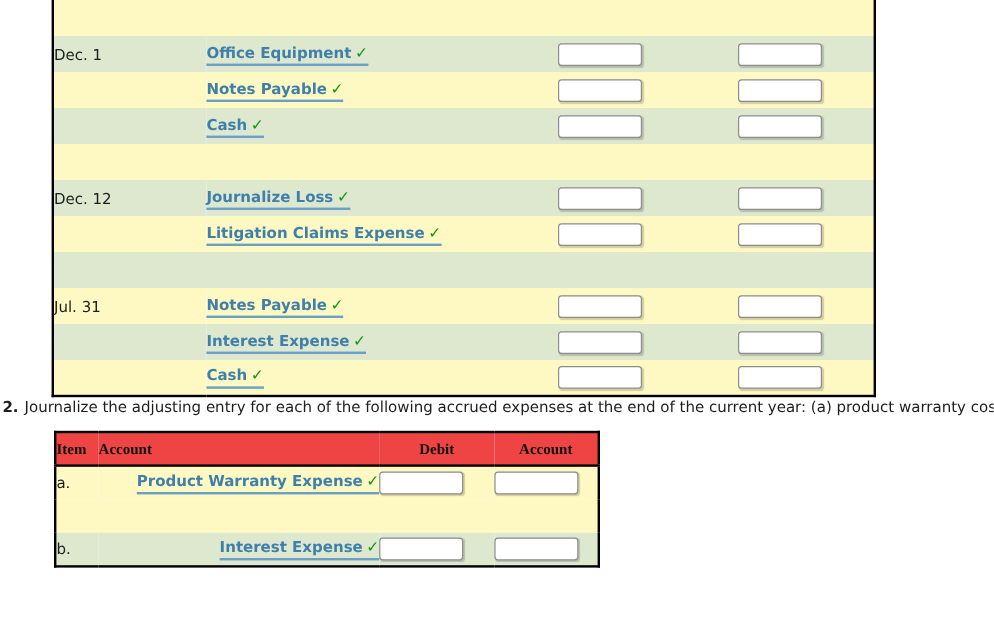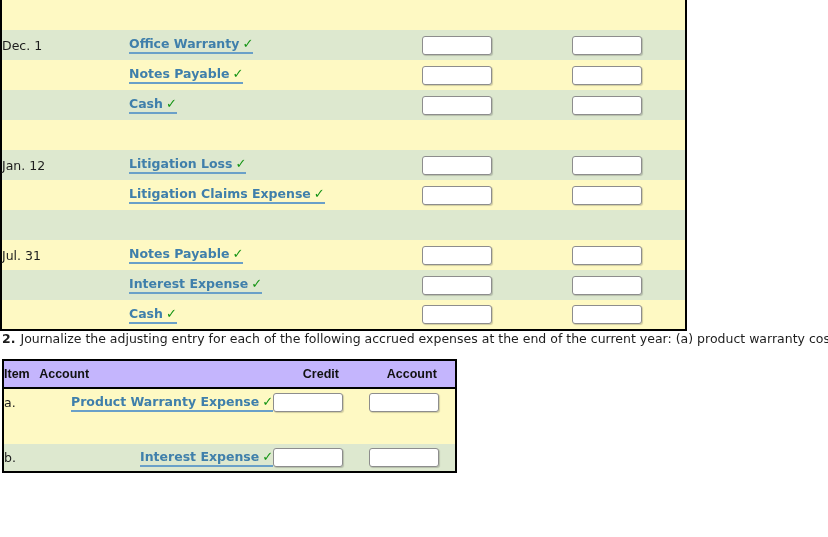--- a/index.html
+++ b/index.html
@@ -21,20 +21,21 @@
   .journal-table-wrap {
     position: absolute;
     left: 0px;
     top: 0px;
     width: 687px;
   }
   table.acct {
     border-collapse: collapse;
     border-spacing: 0;
     table-layout: fixed;
+    margin-left: 43px;
   }
   table.journal {
     width: 687px;
     border-left: 2px solid #000000;
     border-right: 2px solid #000000;
     border-bottom: 2px solid #000000;
   }
   table.journal tr { height: 30px; }
   table.journal td {
     padding: 0;
@@ -112,27 +113,27 @@
     width: 455px;
   }
   table.adj {
     width: 455px;
     border: 2px solid #000000;
   }
   table.adj tr { height: 28px; }
   table.adj td, table.adj th { padding: 0; vertical-align: middle; }
 
   table.adj thead th {
-    background: #c4b5fd;
+    background: #ef4444;
     border-bottom: 2px solid #000000;
     height: 20px;
     font-size: 12.5px;
     font-weight: bold;
     color: #111111;
-    font-family: Liberation Sans, sans-serif;
+    font-family: Liberation Serif, serif;
   }
   th.h-item   { width: 36px; text-align: left; padding-left: 5px; }
   th.h-acct   { width: 233px; text-align: left; }
   th.h-debit  { width: 95px; text-align: center; }
   th.h-credit { width: 87px; text-align: center; }
 
   .item-cell {
     padding-left: 6px;
     font-size: 12.5px;
     color: #1d1d1d;
@@ -151,42 +152,42 @@
         <col class="col-acct">
         <col class="col-debit">
         <col class="col-credit">
     </colgroup>
     <tbody id="journal-body">
         <tr class="row-a row-spacer">
           <td colspan="4"></td>
         </tr>
         <tr class="row-b">
           <td class="date-cell">Dec. 1</td>
-          <td class="acct-cell"><span class="acct-link"><span>Office Warranty</span><span class="check">✓</span></span></td>
+          <td class="acct-cell"><span class="acct-link"><span>Office Equipment</span><span class="check">✓</span></span></td>
           <td class="amt-cell"><input type="text" class="amt" style=""></td>
           <td class="amt-cell"><input type="text" class="amt" style=""></td>
         </tr>
         <tr class="row-a">
           <td class="date-cell"></td>
           <td class="acct-cell"><span class="acct-link"><span>Notes Payable</span><span class="check">✓</span></span></td>
           <td class="amt-cell"><input type="text" class="amt" style=""></td>
           <td class="amt-cell"><input type="text" class="amt" style=""></td>
         </tr>
         <tr class="row-b">
           <td class="date-cell"></td>
           <td class="acct-cell"><span class="acct-link"><span>Cash</span><span class="check">✓</span></span></td>
           <td class="amt-cell"><input type="text" class="amt" style=""></td>
           <td class="amt-cell"><input type="text" class="amt" style=""></td>
         </tr>
         <tr class="row-a row-spacer">
           <td colspan="4"></td>
         </tr>
         <tr class="row-b">
-          <td class="date-cell">Jan. 12</td>
-          <td class="acct-cell"><span class="acct-link"><span>Litigation Loss</span><span class="check">✓</span></span></td>
+          <td class="date-cell">Dec. 12</td>
+          <td class="acct-cell"><span class="acct-link"><span>Journalize Loss</span><span class="check">✓</span></span></td>
           <td class="amt-cell"><input type="text" class="amt" style=""></td>
           <td class="amt-cell"><input type="text" class="amt" style=""></td>
         </tr>
         <tr class="row-a">
           <td class="date-cell"></td>
           <td class="acct-cell"><span class="acct-link"><span>Litigation Claims Expense</span><span class="check">✓</span></span></td>
           <td class="amt-cell"><input type="text" class="amt" style=""></td>
           <td class="amt-cell"><input type="text" class="amt" style=""></td>
         </tr>
         <tr class="row-b row-spacer">
@@ -223,21 +224,21 @@
     <colgroup>
       <col style="width:36px">
         <col style="width:233px">
         <col style="width:95px">
         <col style="width:87px">
     </colgroup>
     <thead>
       <tr>
         <th class="h-item">Item</th>
         <th class="h-acct">Account</th>
-        <th class="h-debit">Credit</th>
+        <th class="h-debit">Debit</th>
         <th class="h-credit">Account</th>
       </tr>
     </thead>
     <tbody id="adj-body">
         <tr class="row-a">
           <td class="item-cell">a.</td>
           <td class="acct-cell"><span class="acct-link"><span>Product Warranty Expense</span><span class="check">✓</span></span></td>
           <td class="amt-cell"><input type="text" class="amt" style=""></td>
           <td class="amt-cell"><input type="text" class="amt" style=""></td>
         </tr>

